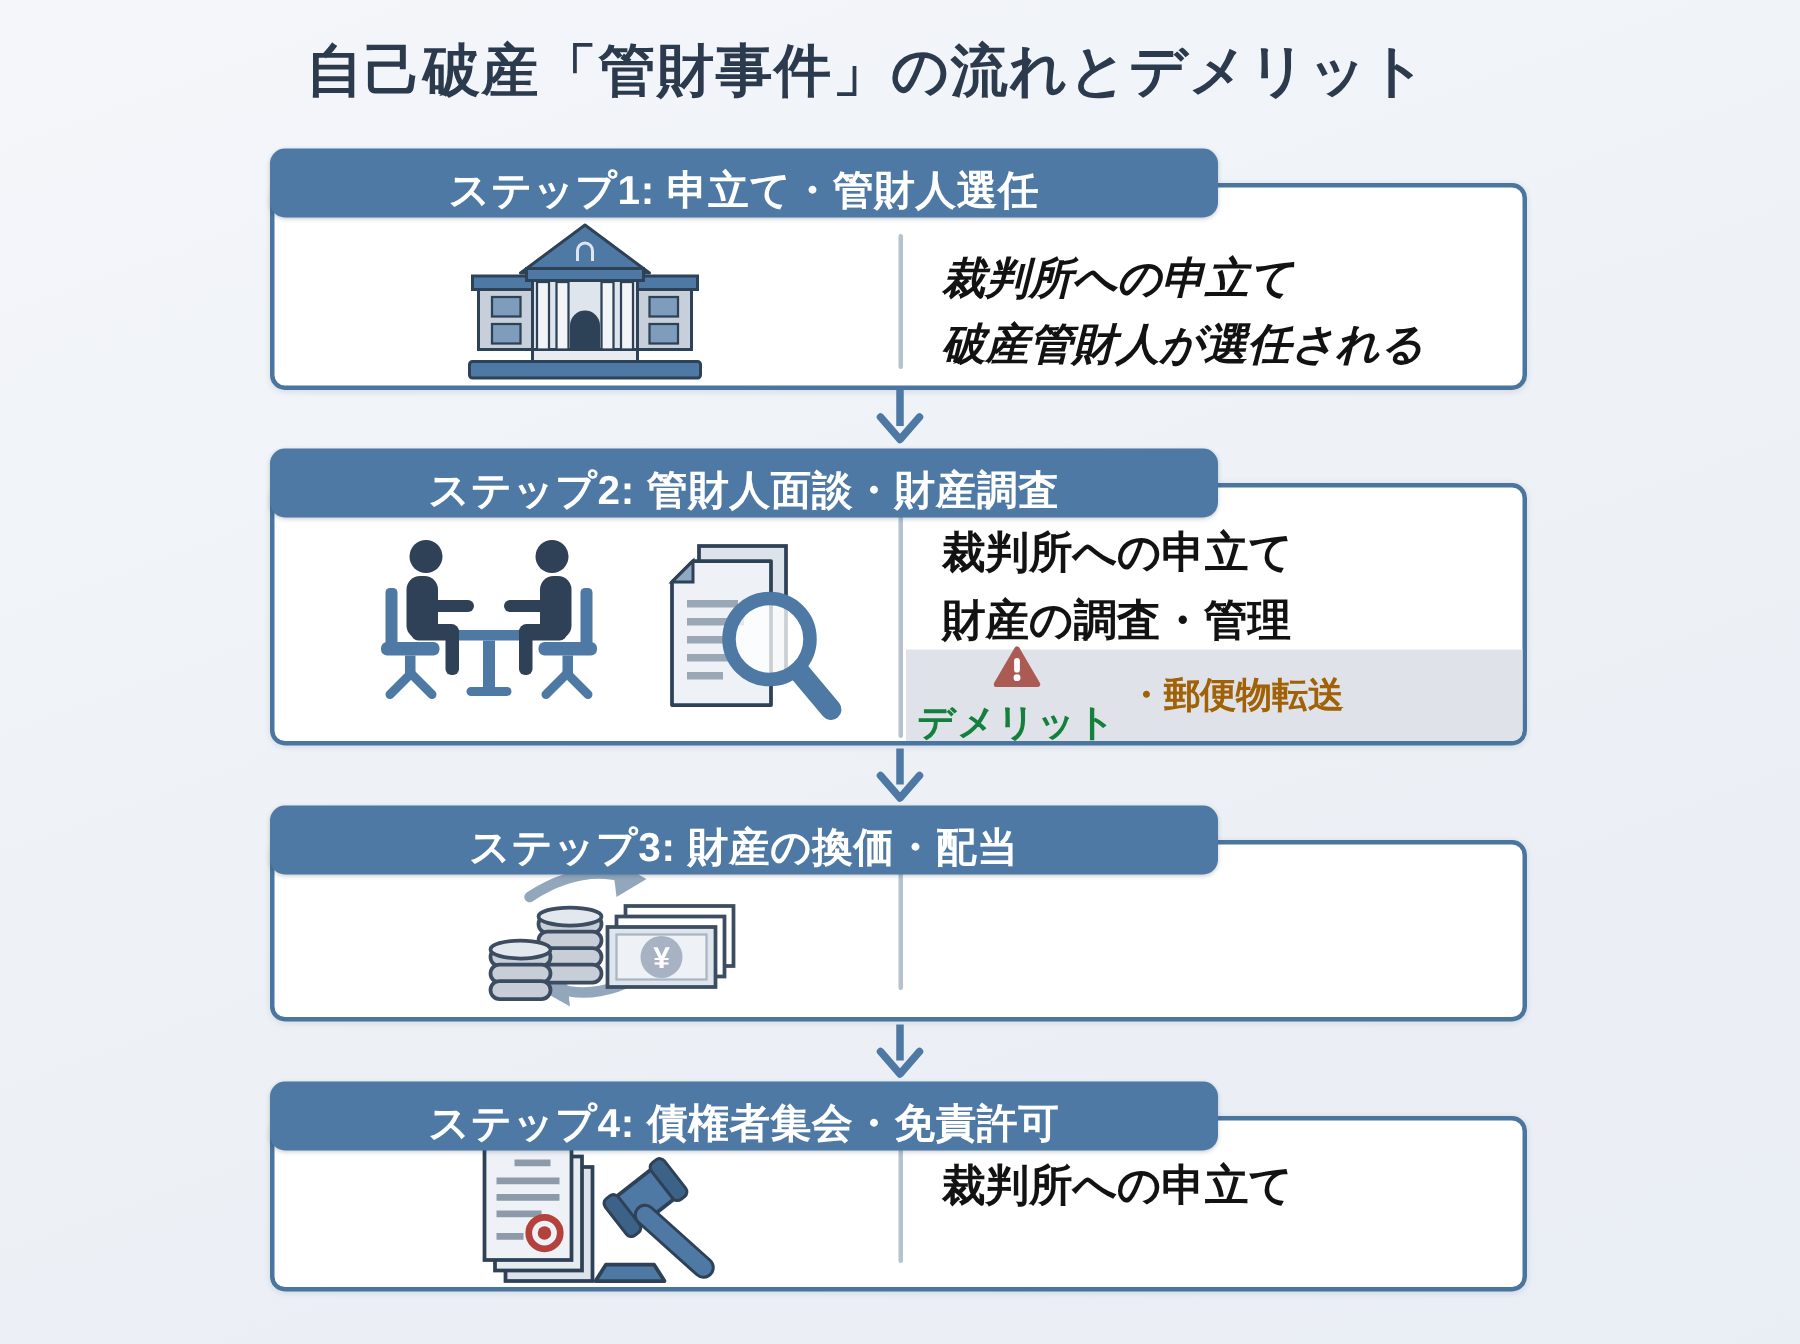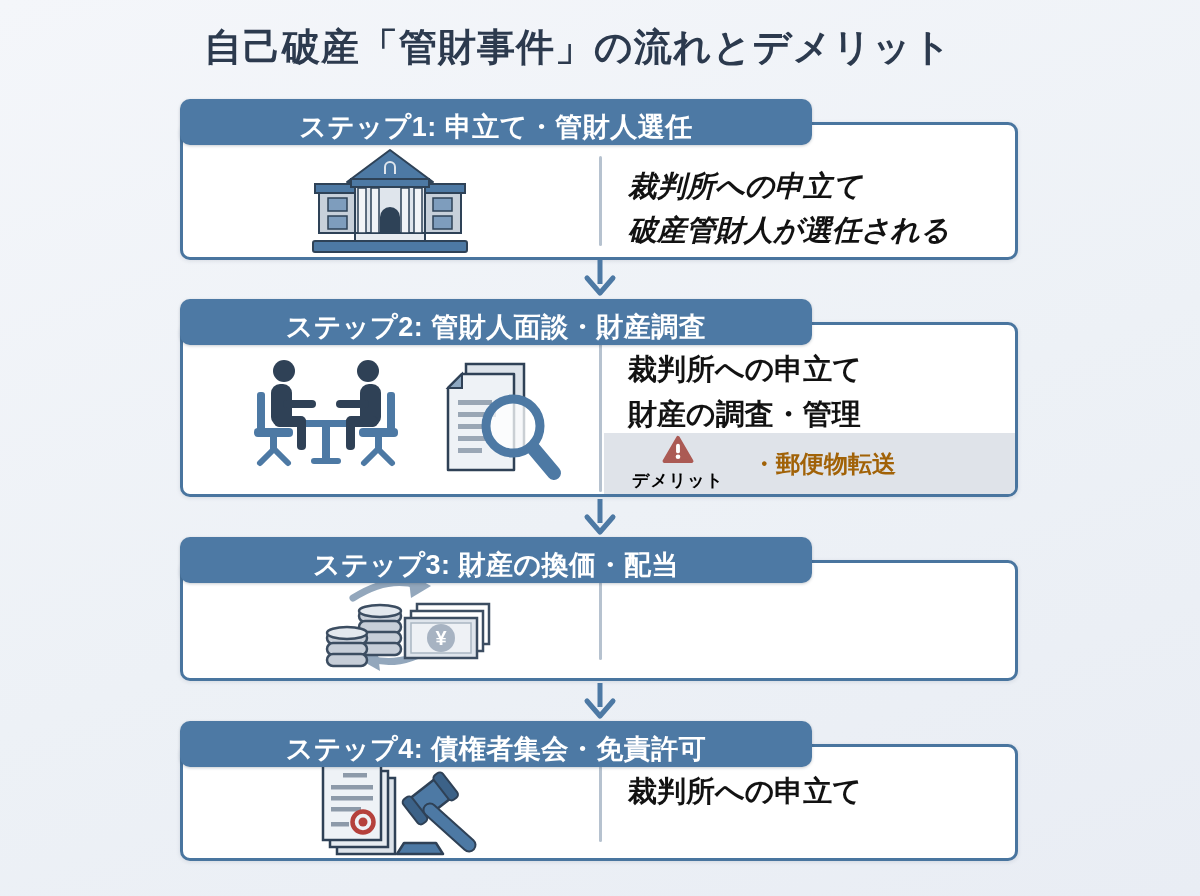--- a/index.html
+++ b/index.html
@@ -53,21 +53,21 @@
     position:absolute;left:604px;top:433px;width:411px;height:61px;
     background:#dfe3e9;
     border-radius:0 0 7px 0;
     z-index:2;
     display:flex;align-items:center;
   }
   .demerit-left{
     width:148px;display:flex;flex-direction:column;align-items:center;justify-content:center;
   }
   .demerit-label{
-    font-size:17px;font-weight:bold;color:#000000;margin-top:1px;letter-spacing:1px;
+    font-size:25px;font-weight:bold;color:#15803d;margin-top:1px;letter-spacing:1px;
   }
   .demerit-items{
     font-size:24px;font-weight:bold;color:#a16207;line-height:29px;white-space:nowrap;
   }
 </style>
 </head>
 <body>
 
 <div class="canvas">
 

